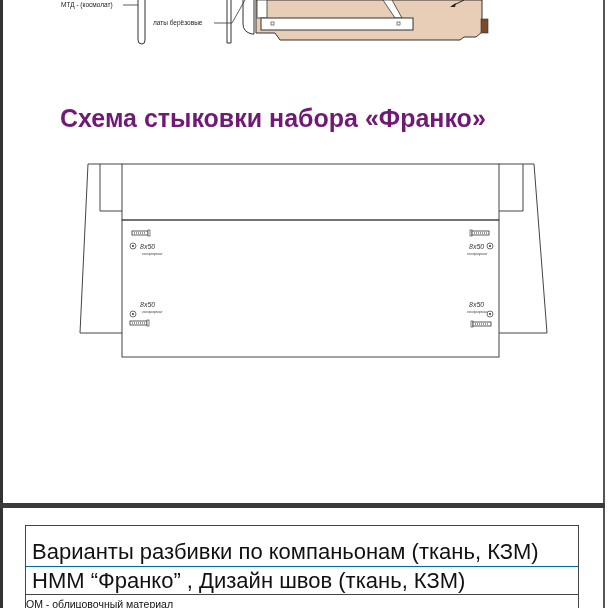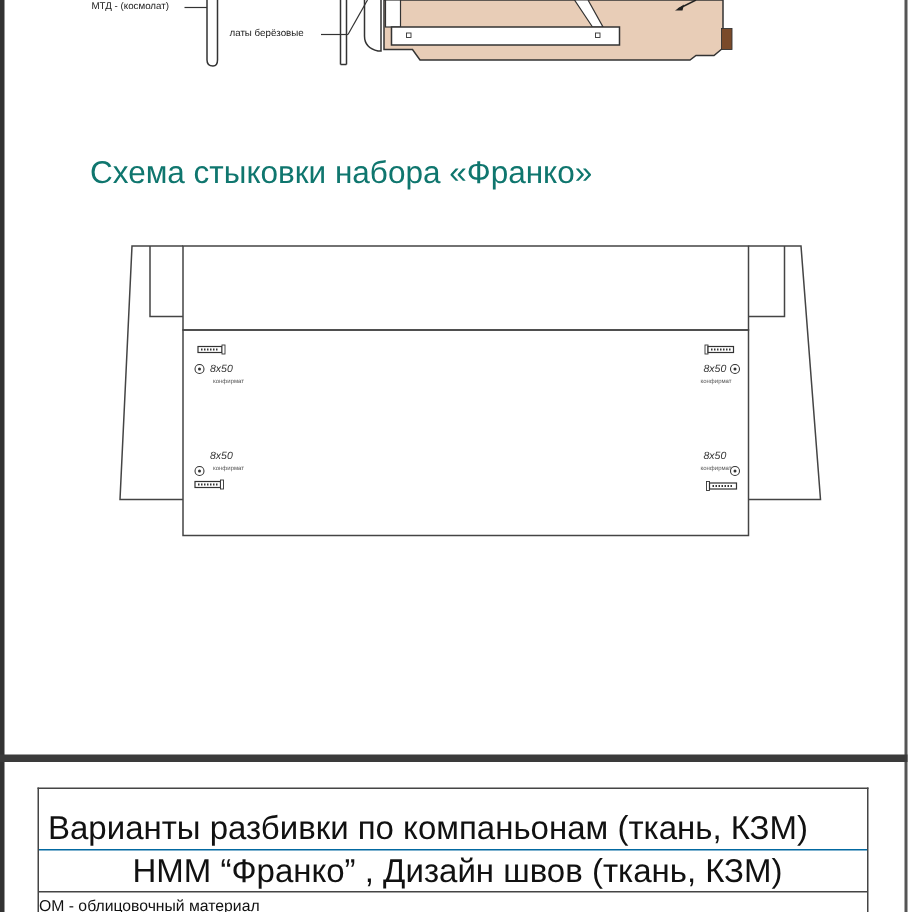--- a/index.html
+++ b/index.html
@@ -11,38 +11,38 @@
     }
     .page-border-left { position: absolute; left: 0; top: 0; width: 3px; height: 608px; background: #333; }
     .page-border-right { position: absolute; left: 603px; top: 0; width: 2px; height: 608px; background: #555; }
     .separator { position: absolute; left: 0; top: 503px; width: 605px; height: 5px; background: #3a3a3a; }
 
     .top-drawing { position: absolute; left: 0; top: 0; width: 608px; height: 60px; }
     .label-small { position: absolute; font-size: 6.5px; color: #222; white-space: nowrap; }
 
     .section-title {
       position: absolute; left: 60px; top: 104px;
-      font-size: 21px; color: #0f766e; white-space: nowrap;
+      font-size: 25px; color: #701a75; white-space: nowrap; font-weight: bold;
     }
     .scheme { position: absolute; left: 0; top: 150px; width: 608px; height: 220px; }
 
     .screw-label { position: absolute; font-size: 7px; font-style: italic; color: #333; line-height: 7px; }
     .screw-sub { position: absolute; font-size: 4px; color: #555; }
 
     .table-box {
       position: absolute; left: 25px; top: 525px; width: 552px; height: 90px;
       border: 1px solid #444; border-bottom: none;
     }
     .row1 {
       height: 28px; border-bottom: 1px solid #0369a1;
       font-size: 22px; line-height: 28px; padding-left: 6px; white-space: nowrap; margin-top: 12px;
     }
     .row2 {
       height: 27px; border-bottom: 1px solid #444;
-      font-size: 22px; line-height: 27px; padding-left: 6px; white-space: nowrap; text-align: center;
+      font-size: 22px; line-height: 27px; padding-left: 6px; white-space: nowrap;
     }
     .row3 {
       height: 20px; font-size: 10.5px; text-align: left; padding-right: 6px; line-height: 18px; white-space: nowrap;
     }
   </style>
 </head>
 <body>
 
 <div class="page-border-left"></div>
 <div class="page-border-right"></div>

